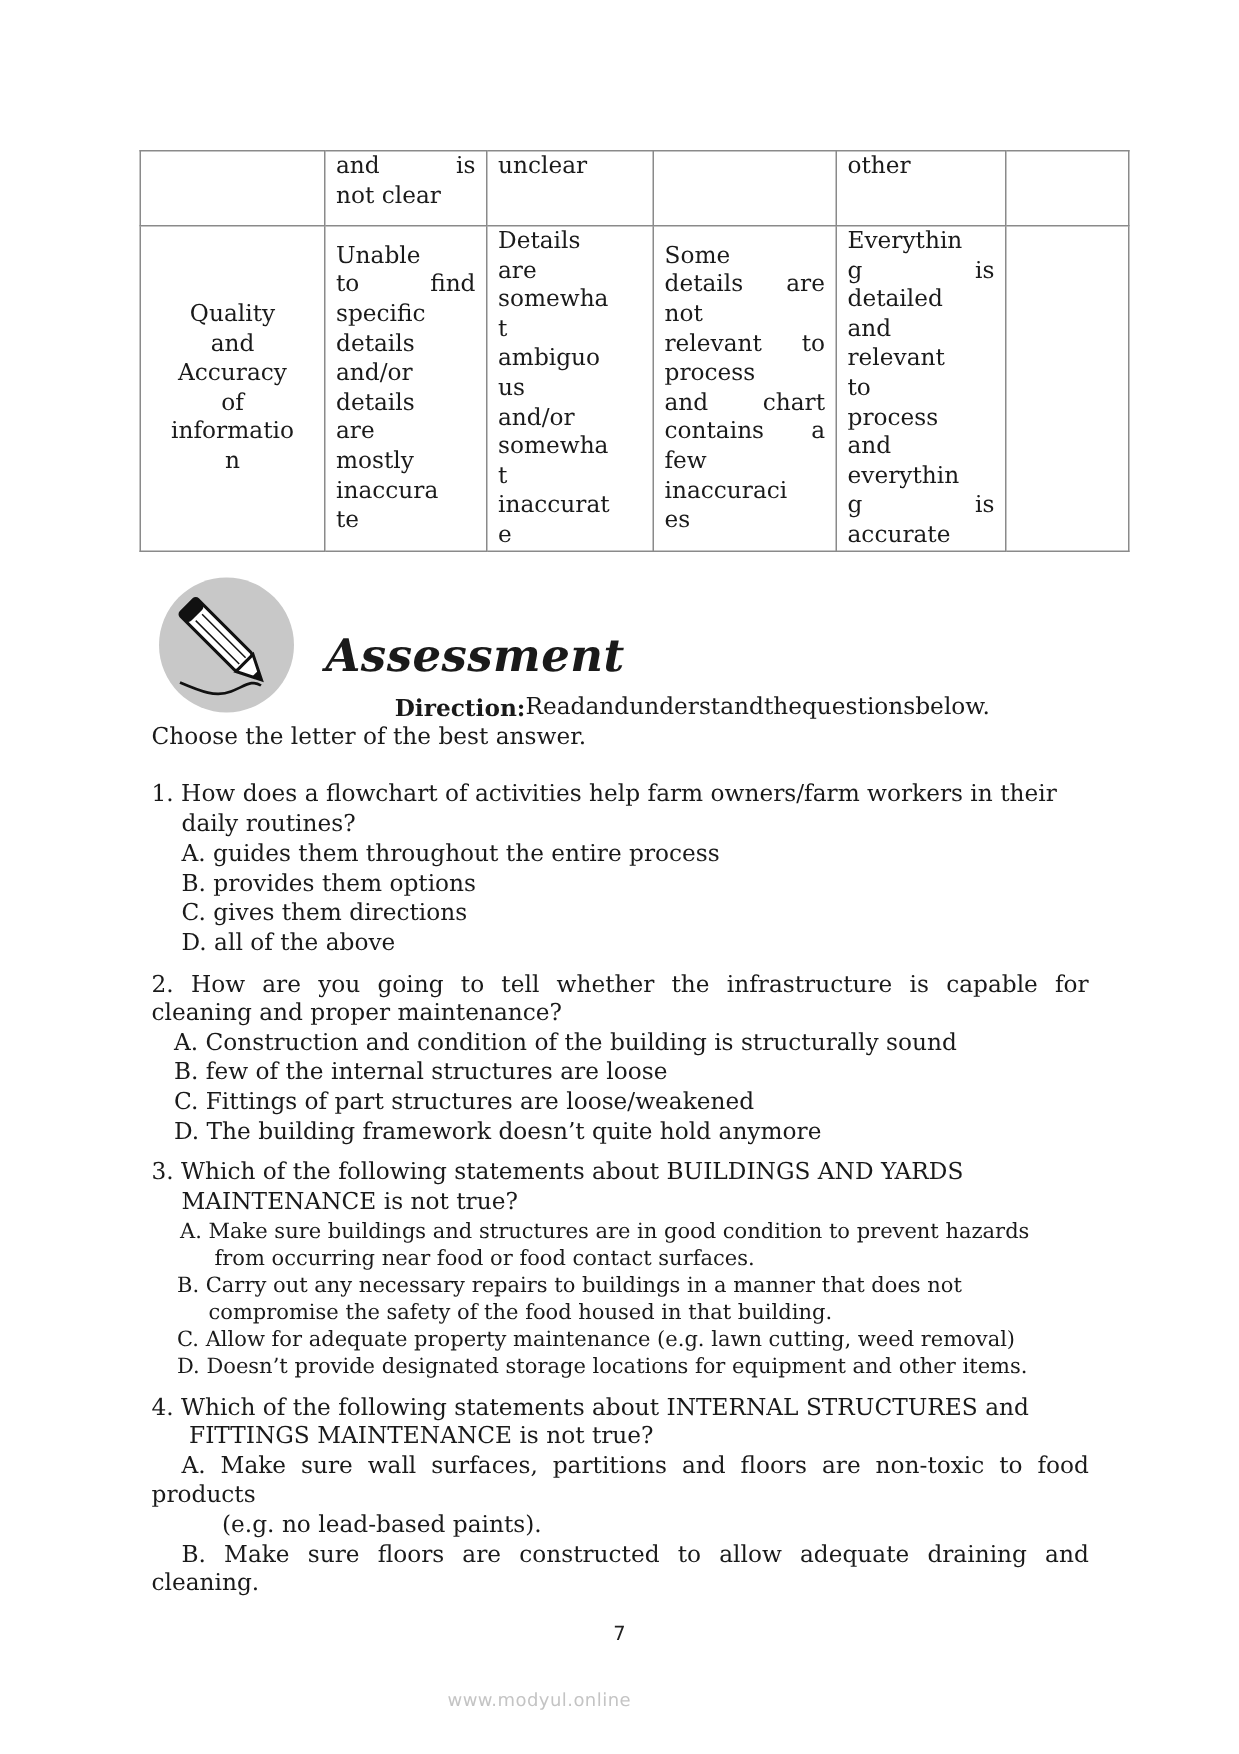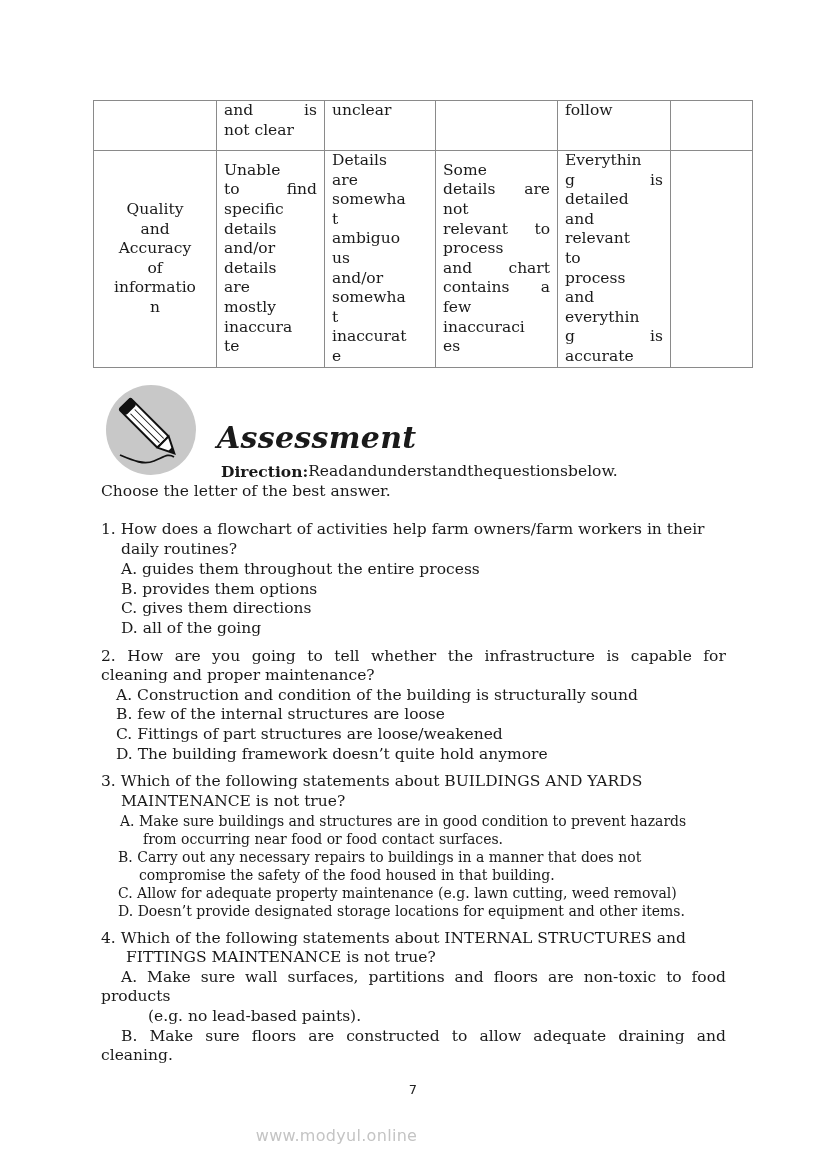--- a/index.html
+++ b/index.html
@@ -24,21 +24,21 @@
   .heading { position: absolute; left: 217px; top: 420px; font-size: 30px; font-weight: bold;
              font-style: italic; letter-spacing: 0.3px; }
 
   .text { position: absolute; font-size: 15.5px; line-height: 19.6px; white-space: nowrap; }
   .justify-line { position: absolute; display: flex; justify-content: space-between; font-size: 15.5px; line-height: 19.6px; }
   .small { font-size: 14px; line-height: 18px; }
 
   .page-number { position: absolute; left: 0; width: 826px; top: 1082px; text-align: center;
                  font-family: "DejaVu Sans", sans-serif; font-size: 13px; color: #222; }
   .watermark { position: absolute; left: 0; width: 673px; top: 1126px; text-align: center;
-               font-family: "DejaVu Sans", sans-serif; font-size: 16px; color: #c4c4c4; letter-spacing: 0.3px; }
+               font-family: "DejaVu Sans", sans-serif; font-size: 12px; color: #c4c4c4; letter-spacing: 0.3px; padding-left: 23px; }
   b { font-weight: bold; }
 </style>
 </head>
 <body>
 
 <div class="page">
 
   <table class="rubric">
     <colgroup>
       <col style="width:123px">
@@ -53,21 +53,21 @@
       <td></td>
       <td>
         <span class="cell-line just"><span>and</span><span>is</span></span>
         <span class="cell-line">not clear</span>
       </td>
       <td>
         <span class="cell-line">unclear</span>
       </td>
       <td></td>
       <td>
-        <span class="cell-line">follow</span>
+        <span class="cell-line">other</span>
       </td>
       <td></td>
     </tr>
     <tr class="r2">
       <td class="label">
         <span class="cell-line">Quality</span>
         <span class="cell-line">and</span>
         <span class="cell-line">Accuracy</span>
         <span class="cell-line">of</span>
         <span class="cell-line">informatio</span>
@@ -136,40 +136,40 @@
         <line x1="42" y1="19" x2="42" y2="60" stroke="#111" stroke-width="1"></line>
         <line x1="48" y1="19" x2="48" y2="60" stroke="#111" stroke-width="1"></line>
         <polygon points="37,62 53,62 45,78" fill="#ffffff" stroke="#111" stroke-width="2"></polygon>
         <polygon points="42,72 48,72 45,78" fill="#111"></polygon>
       </g>
       <path d="M14 70 C 28 76, 38 80, 48 76 S 62 68, 68 72" fill="none" stroke="#111" stroke-width="1.8"></path>
     </svg>
   </div>
   <div class="heading">Assessment</div>
 
-  <div class="text" style="left:221px; top:462px; width:505px; display:flex; justify-content:flex-start;">
+  <div class="text" style="left:209px; top:462px; width:505px; display:flex; justify-content:center;">
     <b>Direction:</b>
     <span>Read</span>
       <span>and</span>
       <span>understand</span>
       <span>the</span>
       <span>questions</span>
       <span>below.</span>
   </div>
   <div class="text" style="left:101px; top:482px;">Choose the letter of the best answer.</div>
 
   <div class="text" style="left:101px; top:520px;">
     <span>1.</span>
     <span>How does a flowchart of activities help farm owners/farm workers in their</span>
   </div>
   <div class="text" style="left:121px; top:540px;">daily routines?</div>
   <div class="text" style="left:121px; top:560px;">A. guides them throughout the entire process</div>
   <div class="text" style="left:121px; top:580px;">B. provides them options</div>
   <div class="text" style="left:121px; top:599px;text-align:right;">C. gives them directions</div>
-  <div class="text" style="left:121px; top:619px;">D. all of the going</div>
+  <div class="text" style="left:121px; top:619px;">D. all of the above</div>
 
   <div class="justify-line" style="left:101px; top:647px; width:625px;">
     <span>2.</span>
       <span>How</span>
       <span>are</span>
       <span>you</span>
       <span>going</span>
       <span>to</span>
       <span>tell</span>
       <span>whether</span>

